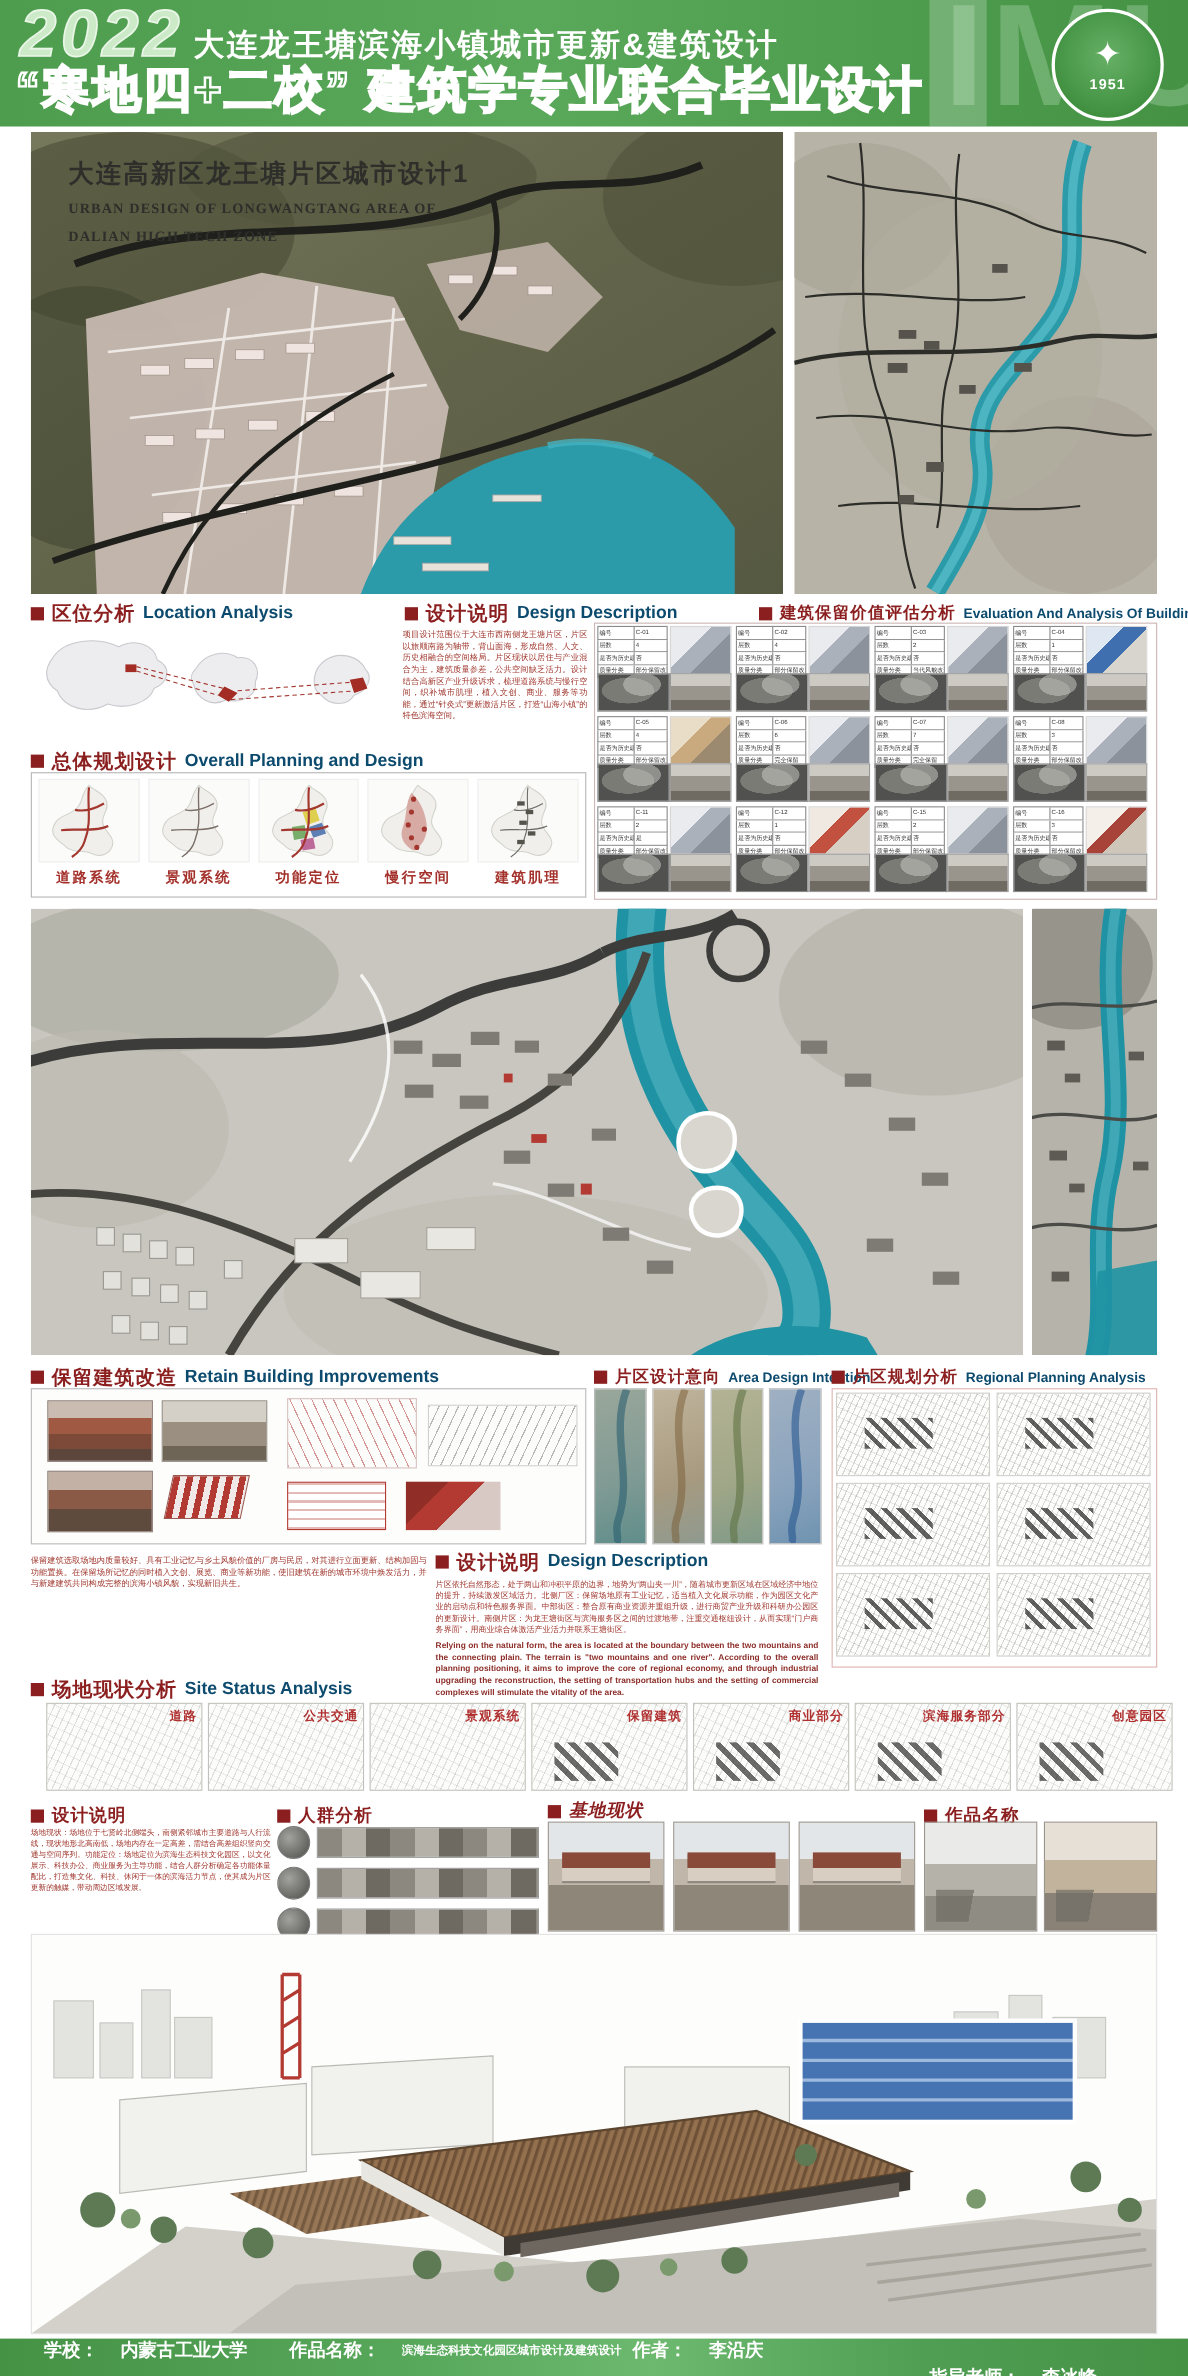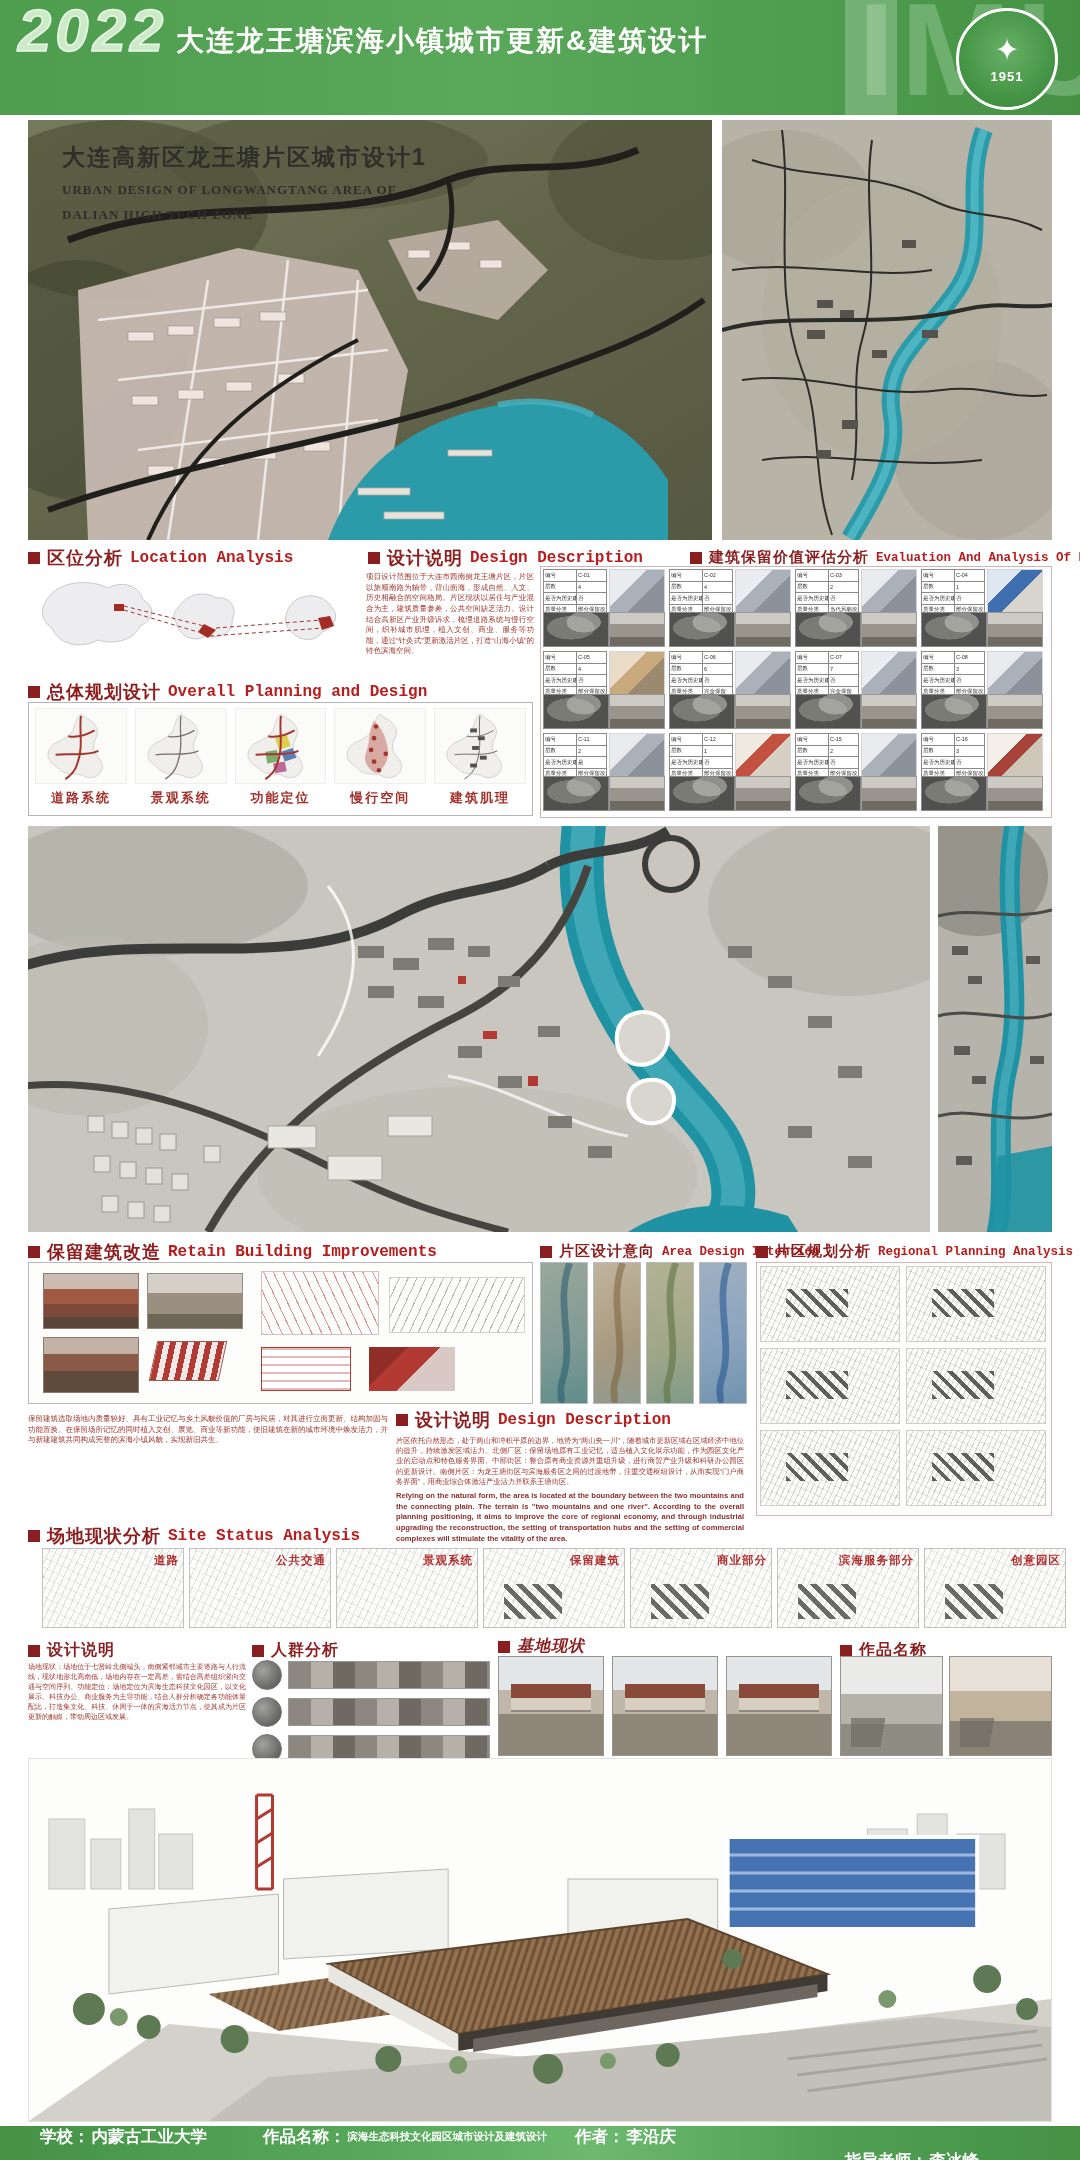--- a/index.html
+++ b/index.html
@@ -26,21 +26,21 @@
   .map-right{position:absolute;left:722px;top:120px;width:330px;height:420px;overflow:hidden;}
   .fill{position:absolute;left:0;top:0;width:100%;height:100%;}
   .map-title{position:absolute;left:34px;top:22px;color:#2e2e2b;}
   .map-title .cn{font-size:23px;font-weight:900;letter-spacing:2px;}
   .map-title .en{font-size:13px;font-weight:bold;font-family:"Liberation Serif",serif;
                  letter-spacing:1px;margin-top:9px;}
   
   .shead{position:absolute;display:flex;align-items:center;gap:7px;white-space:nowrap;}
   .sq{width:12px;height:12px;background:#8b1f1f;flex:none;}
   .scn{font-size:18px;font-weight:900;color:#8b1f1f;letter-spacing:1px;}
-  .sen{font-size:16px;font-weight:bold;font-family:Liberation Mono, monospace;color:#b91c1c;}
+  .sen{font-size:16px;font-weight:bold;font-family:Liberation Sans, sans-serif;color:#0c4a6e;}
   .shead.sm .scn{font-size:15px;}
   .shead.sm .sen{font-size:12.5px;}
   
   .loc-block{position:absolute;left:28px;top:574px;width:330px;height:100px;}
   .loc-labels{position:absolute;left:0;bottom:0;width:100%;display:flex;justify-content:space-between;
               padding:0 18px;box-sizing:border-box;}
   .loc-labels span{font-size:15px;font-weight:900;color:#8b2420;}
   
   .redtext{color:#a0382f;font-size:7.5px;line-height:1.42;text-align:justify;overflow:hidden;}
   .desc-top{position:absolute;left:366px;top:572px;width:168px;height:106px;}
@@ -150,36 +150,37 @@
   .node{position:relative;flex:1;border:1px solid #9a958c;
         background:linear-gradient(180deg,#eaeae8 0 38%,#b5b2aa 38% 68%,#8f8c84 68%);}
   .node:nth-child(2){background:linear-gradient(180deg,#e6e0d6 0 35%,#c2b39c 35% 65%,#8a8276 65%);}
   .node::after{content:"";position:absolute;left:10%;bottom:8%;width:80%;height:30%;
         background:linear-gradient(100deg,#6f6c64 0 40%,transparent 40%);opacity:.7;}
   
   .final{position:absolute;left:28px;top:1758px;width:1024px;height:364px;overflow:hidden;
          border:1px solid #e2e2e0;box-sizing:border-box;}
   .footer{position:absolute;left:0;top:2126px;width:1080px;height:34px;
           background:linear-gradient(90deg,#459245 0%,#58a85c 35%,#6cb96f 55%,#4f9e53 78%,#459245 100%);}
-  .fitem{position:absolute;top:0;height:22px;display:flex;align-items:center;gap:2px;color:#fff;
+  .fitem{position:absolute;top:0;height:22px;display:flex;align-items:center;gap:20px;color:#fff;
          font-weight:bold;white-space:nowrap;}
   .flabel{font-size:16.5px;}
   .fvalue{font-size:16.5px;}
   .fvalue.small{font-size:10.5px;}
 </style>
 </head>
 <body>
 
 <div class="poster">
 
   <div class="header">
     <div class="hband"></div>
     <div class="hwm">IMUT</div>
     <div class="hyear">2022</div>
     <div class="hsub">大连龙王塘滨海小镇城市更新&amp;建筑设计</div>
+    <div class="htitle">“寒地四+二校” 建筑学专业联合毕业设计</div>
     <div class="logo">
       <span class="em">✦</span>
       <span class="yr">1951</span>
     </div>
   </div>
 
   <div class="map-left">
     <svg class="fill" viewBox="0 0 684 420" preserveAspectRatio="none">
       <defs>
         <linearGradient id="land" x1="0" y1="0" x2="1" y2="1">

